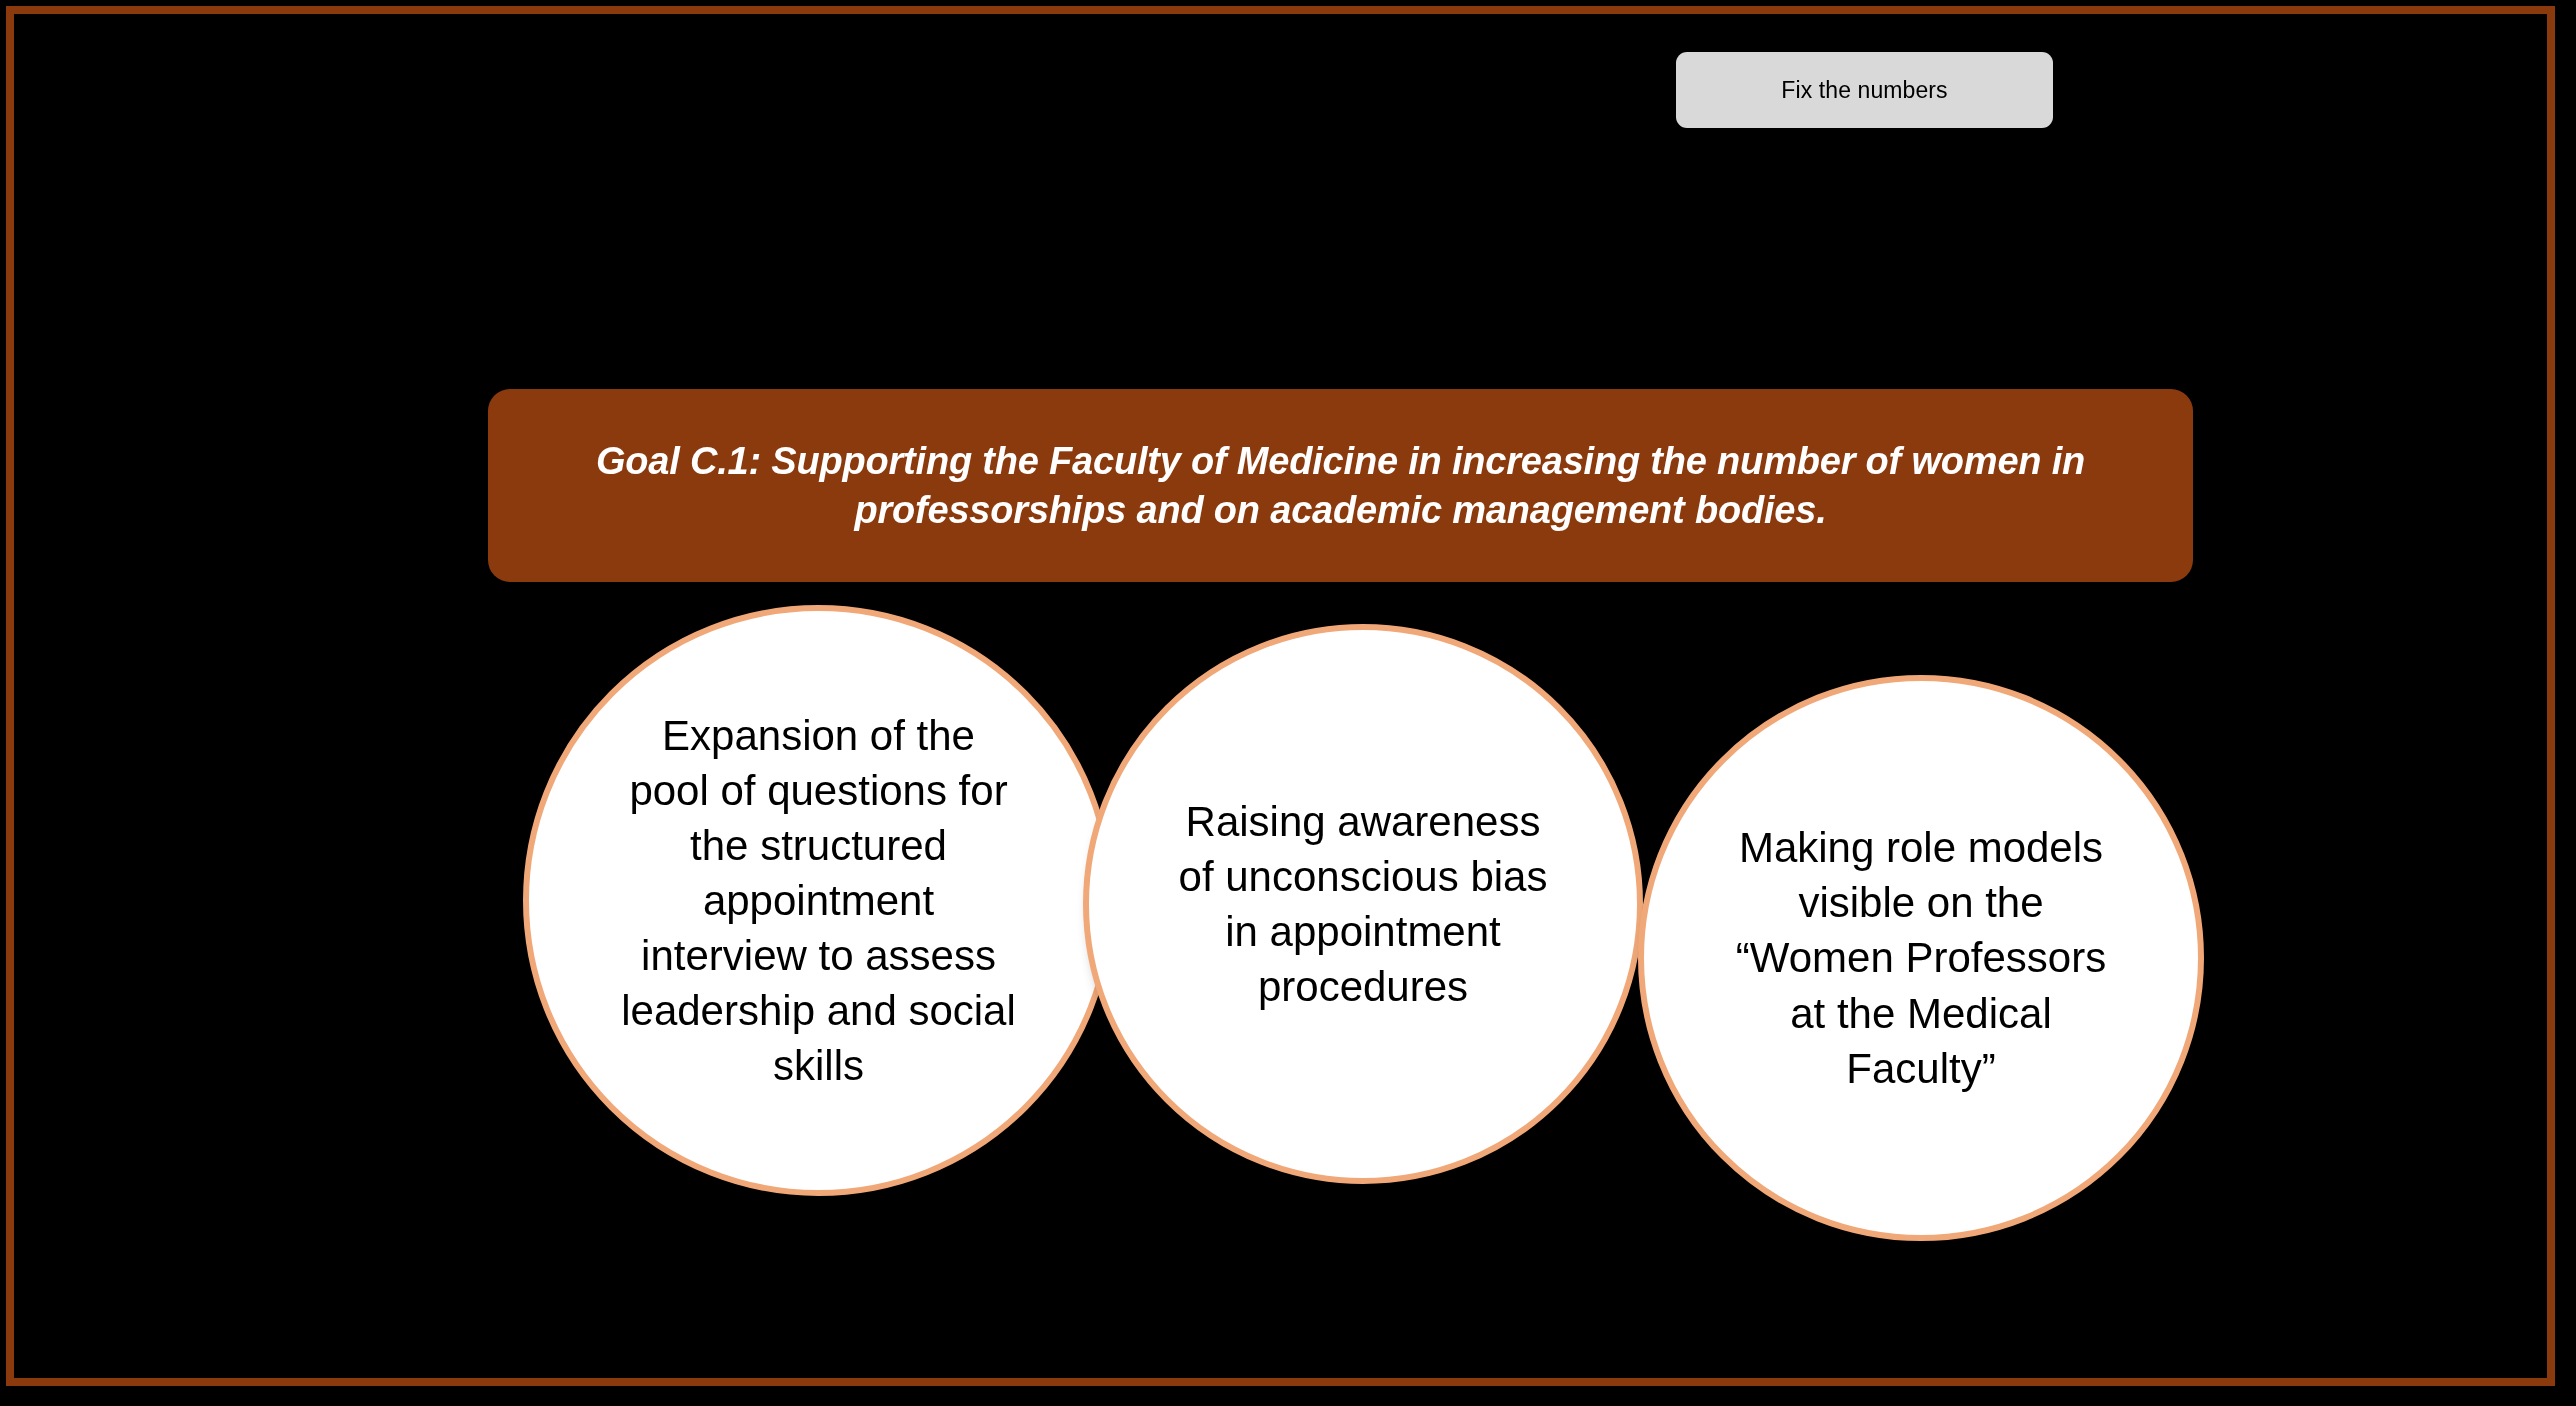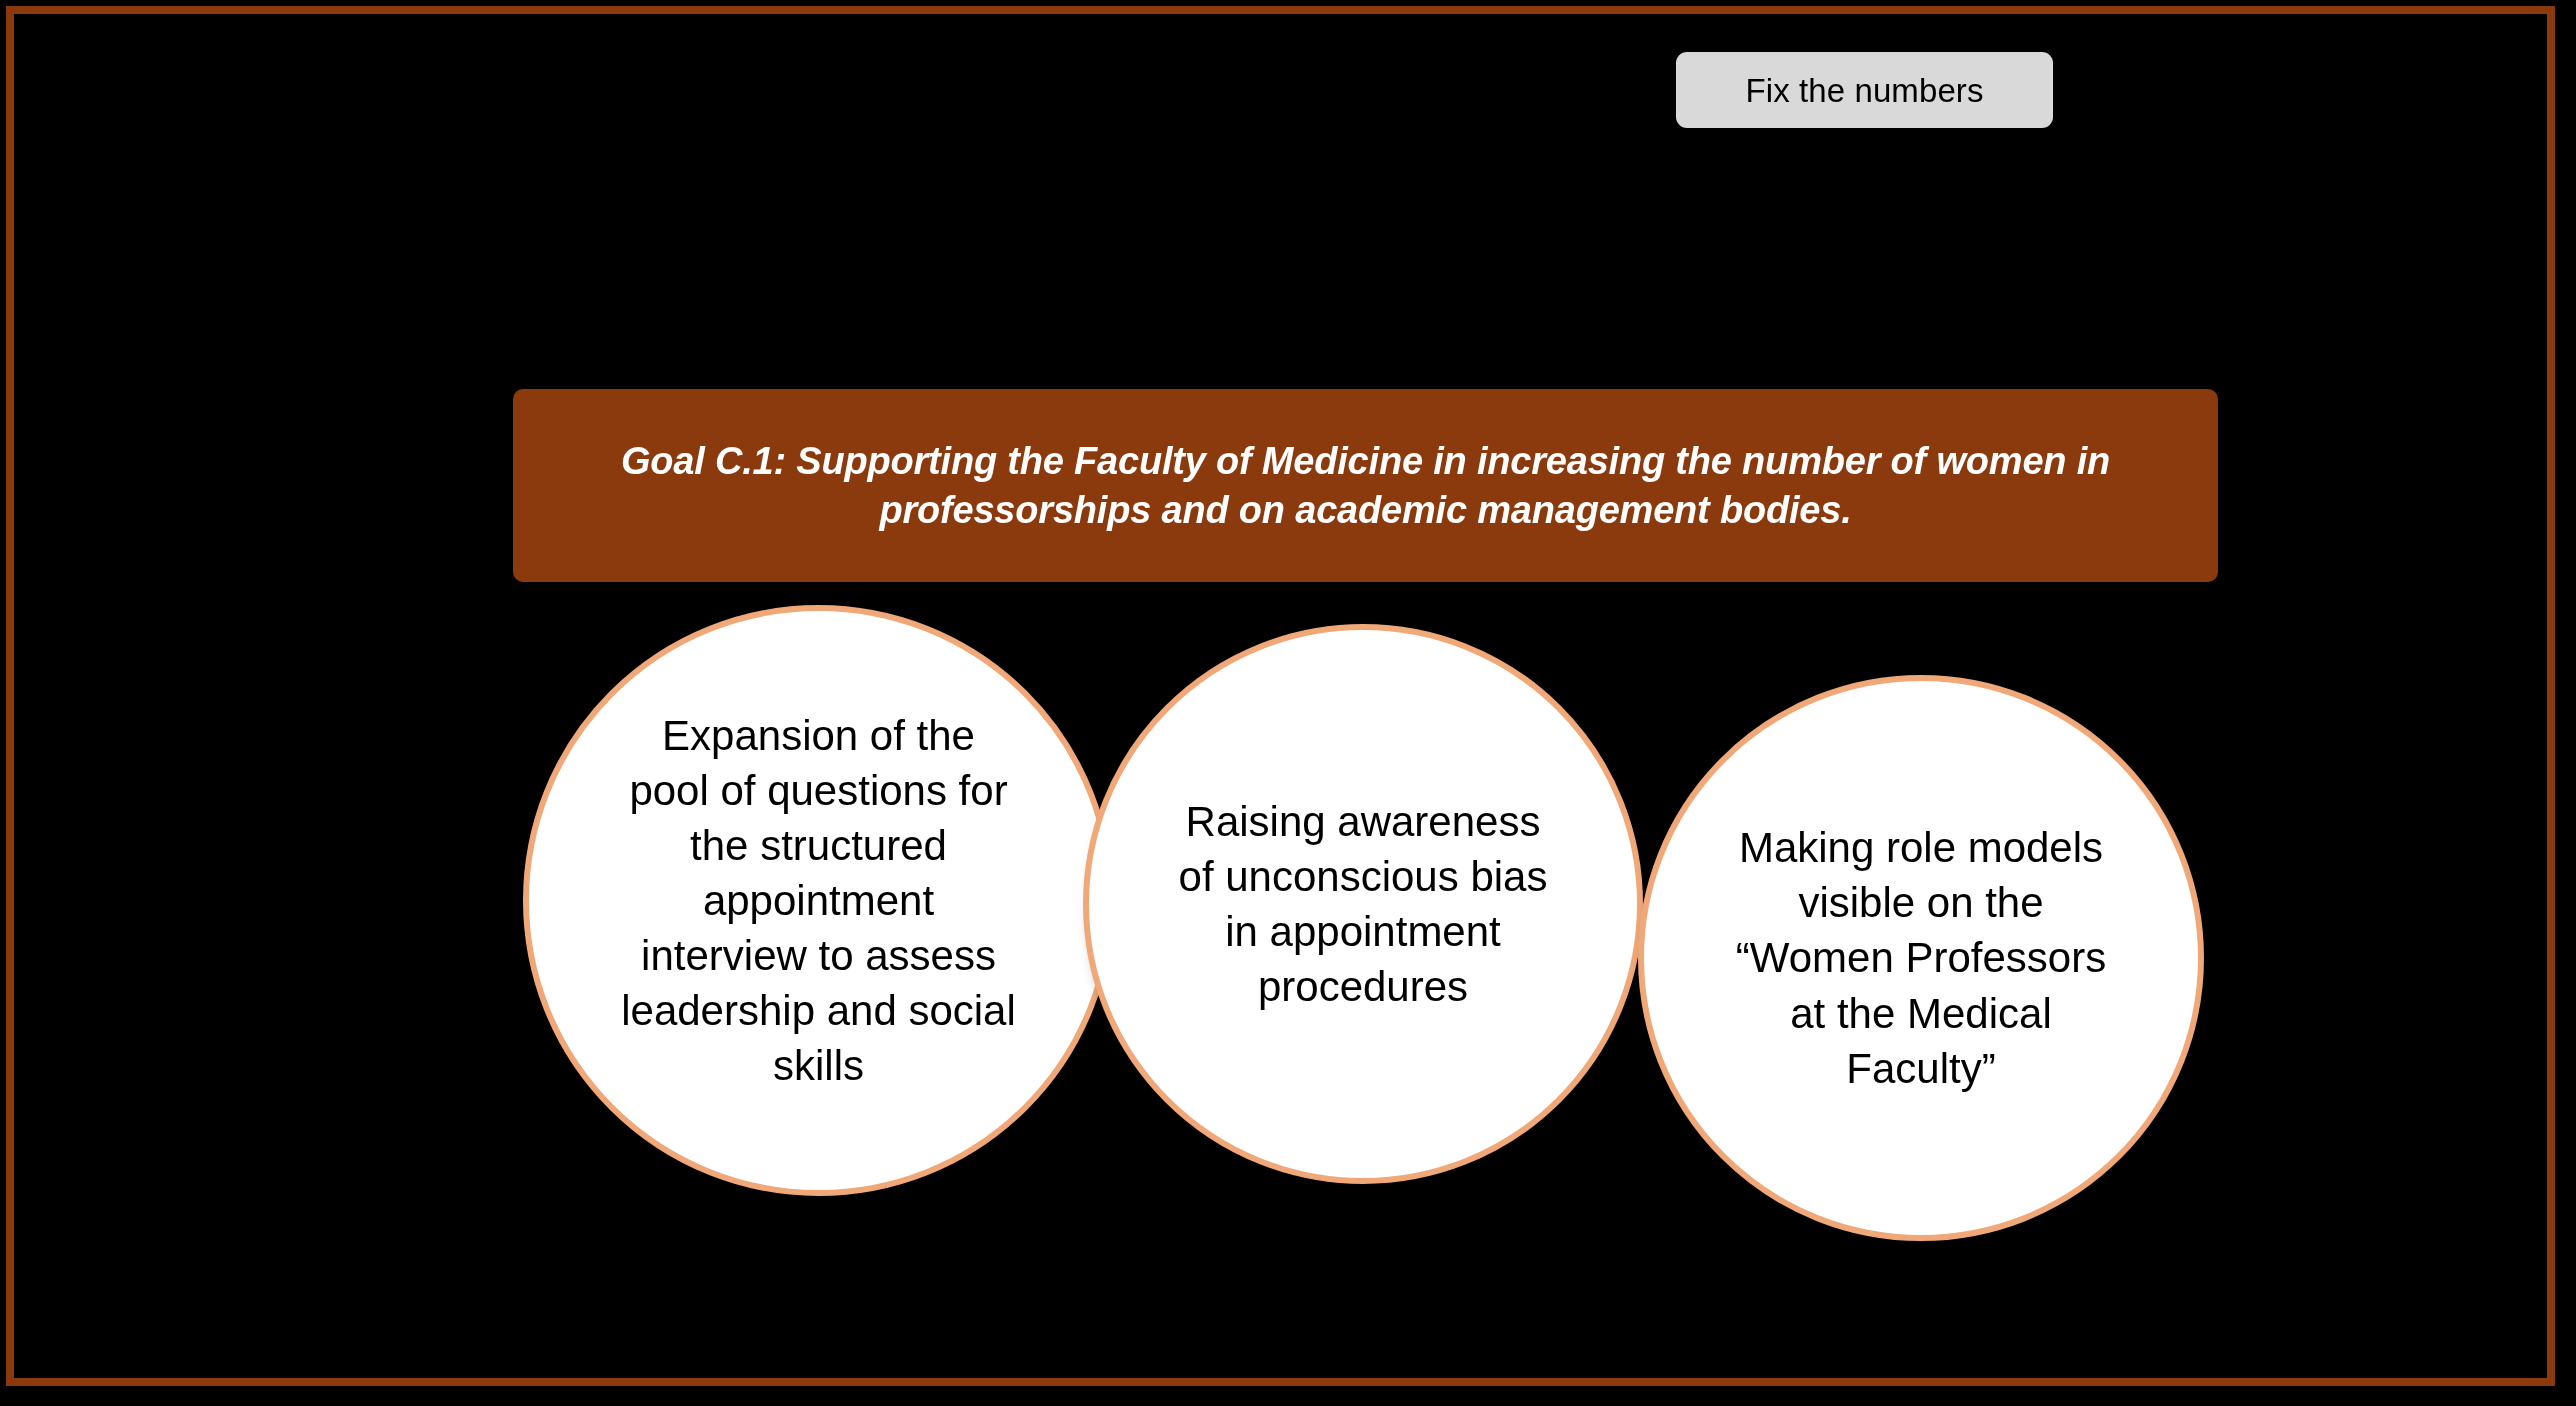--- a/index.html
+++ b/index.html
@@ -39,34 +39,34 @@
     left: 1676px;
     top: 52px;
     width: 377px;
     height: 76px;
     background: #D9D9D9;
     border-radius: 11px;
     display: flex;
     align-items: center;
     justify-content: center;
     color: #000000;
-    font-size: 33px;
+    font-size: 23px;
     line-height: 1;
     letter-spacing: 0.1px;
   }
 
   
   #goal-banner {
     position: absolute;
-    left: 513px;
+    left: 488px;
     top: 389px;
     width: 1705px;
     height: 193px;
     background: #8B3A0E;
-    border-radius: 10px;
+    border-radius: 22px;
     display: flex;
     align-items: center;
     justify-content: center;
     box-sizing: border-box;
     padding: 0 48px;
   }
   #goal-banner-text {
     color: #FFFFFF;
     font-size: 38px;
     font-weight: bold;

